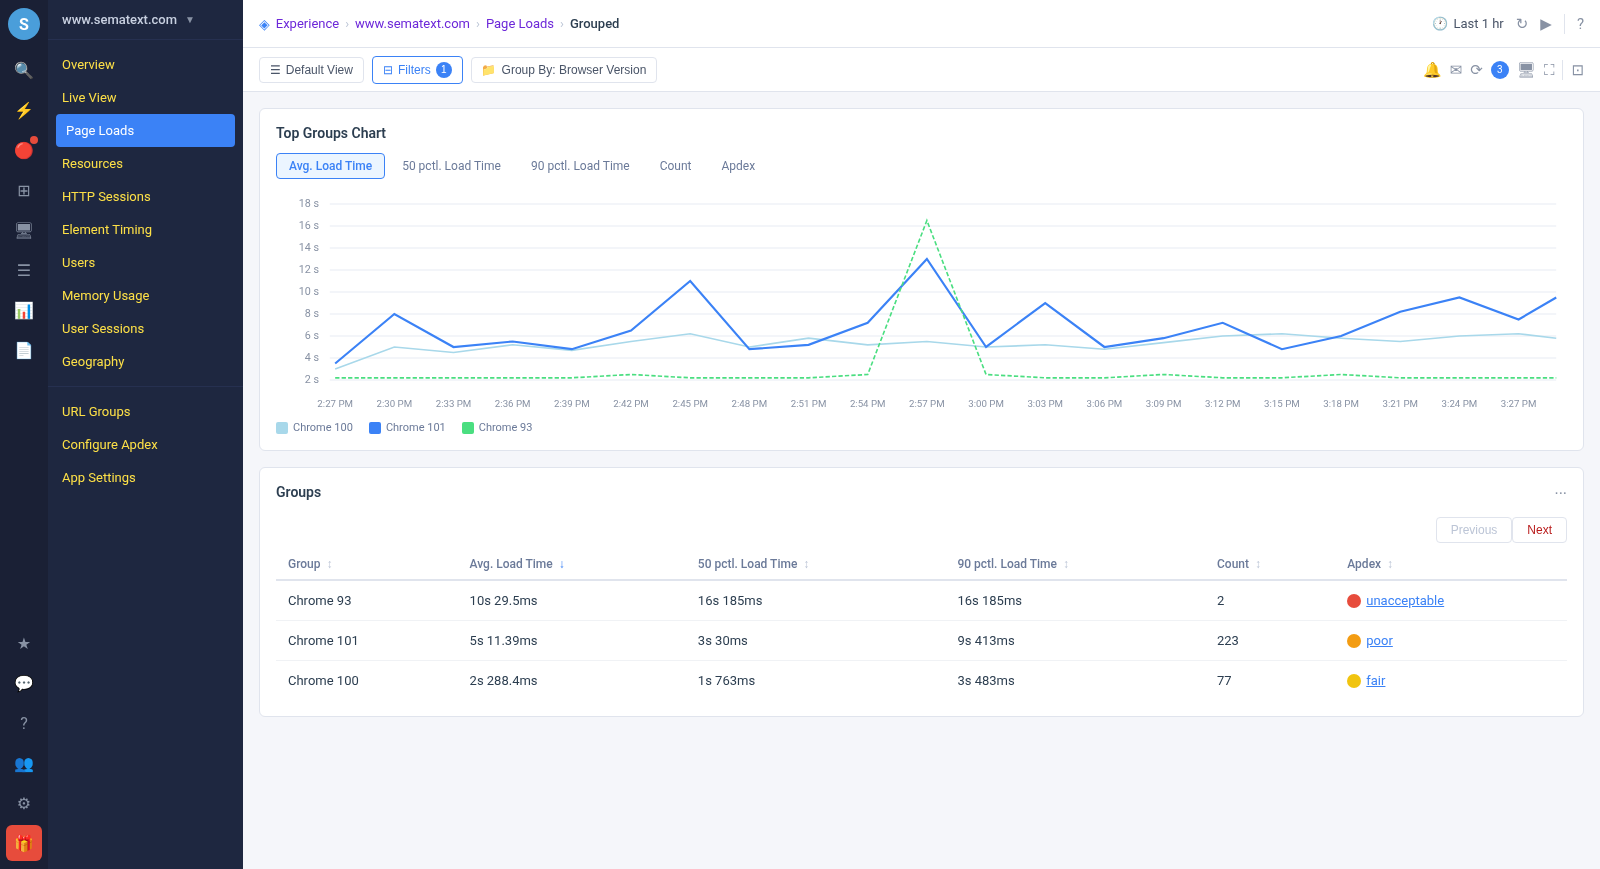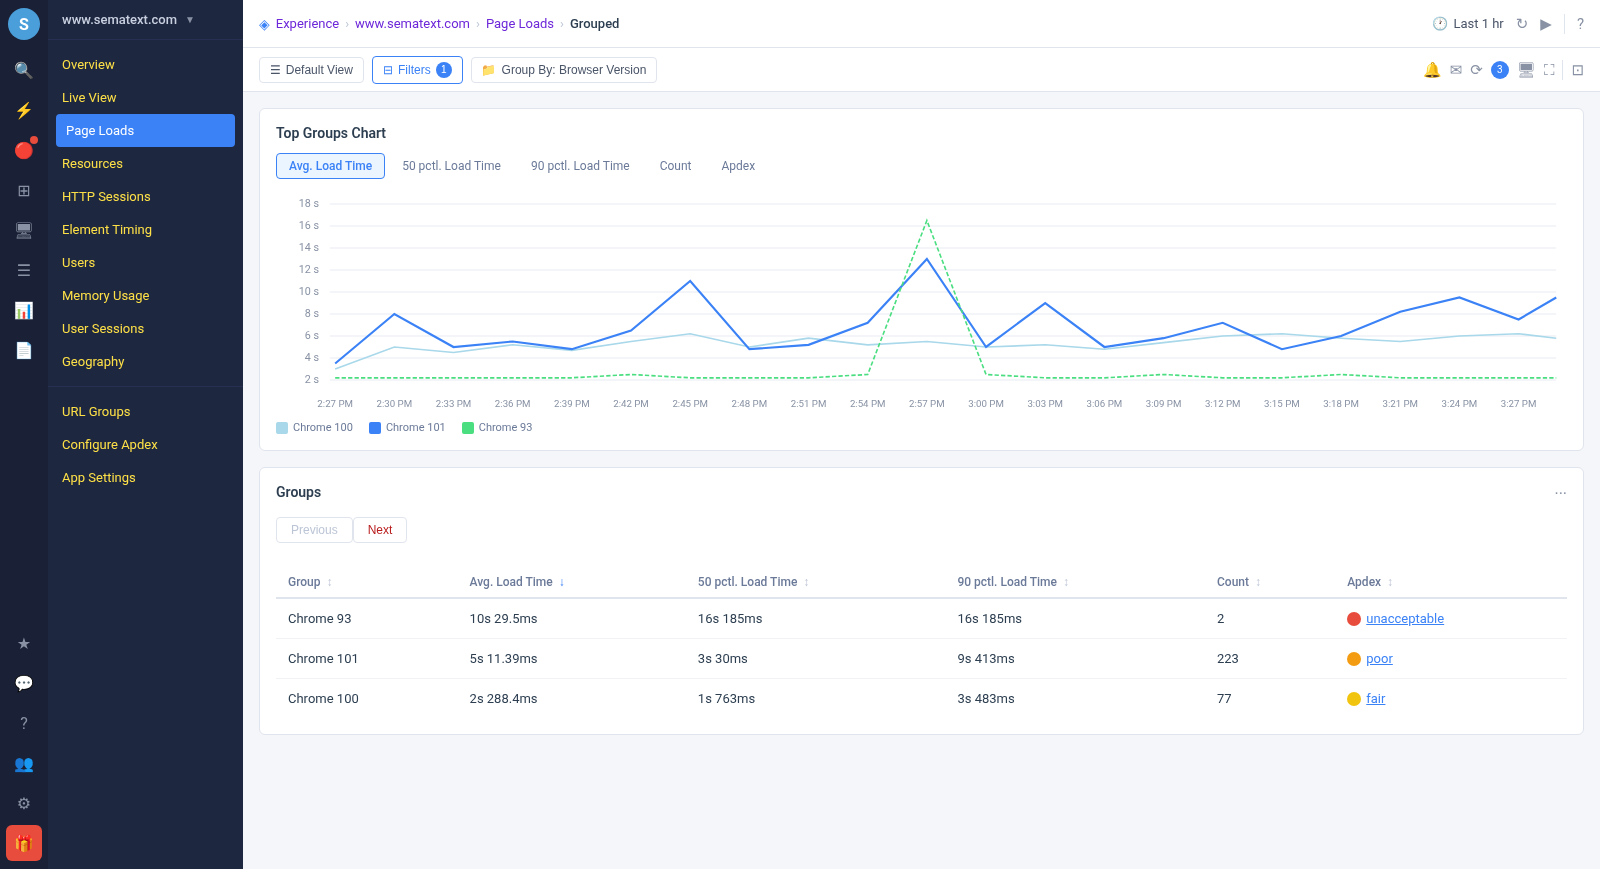--- a/index.html
+++ b/index.html
@@ -226,22 +226,22 @@
       font-weight: 600;
       color: #2c3e50;
     }
     .more-btn {
       color: #8892a4;
       cursor: pointer;
       font-size: 16px;
     }
     .pagination {
       display: flex;
-      justify-content: flex-start;
-      margin-bottom: 24px;
+      justify-content: flex-end;
+      margin-bottom: 6px;
     }
     .page-btn {
       padding: 5px 14px;
       border: 1px solid #e0e4ed;
       border-radius: 4px;
       background: #fff;
       color: #b91c1c;
       font-size: 12px;
       cursor: pointer;
     }

